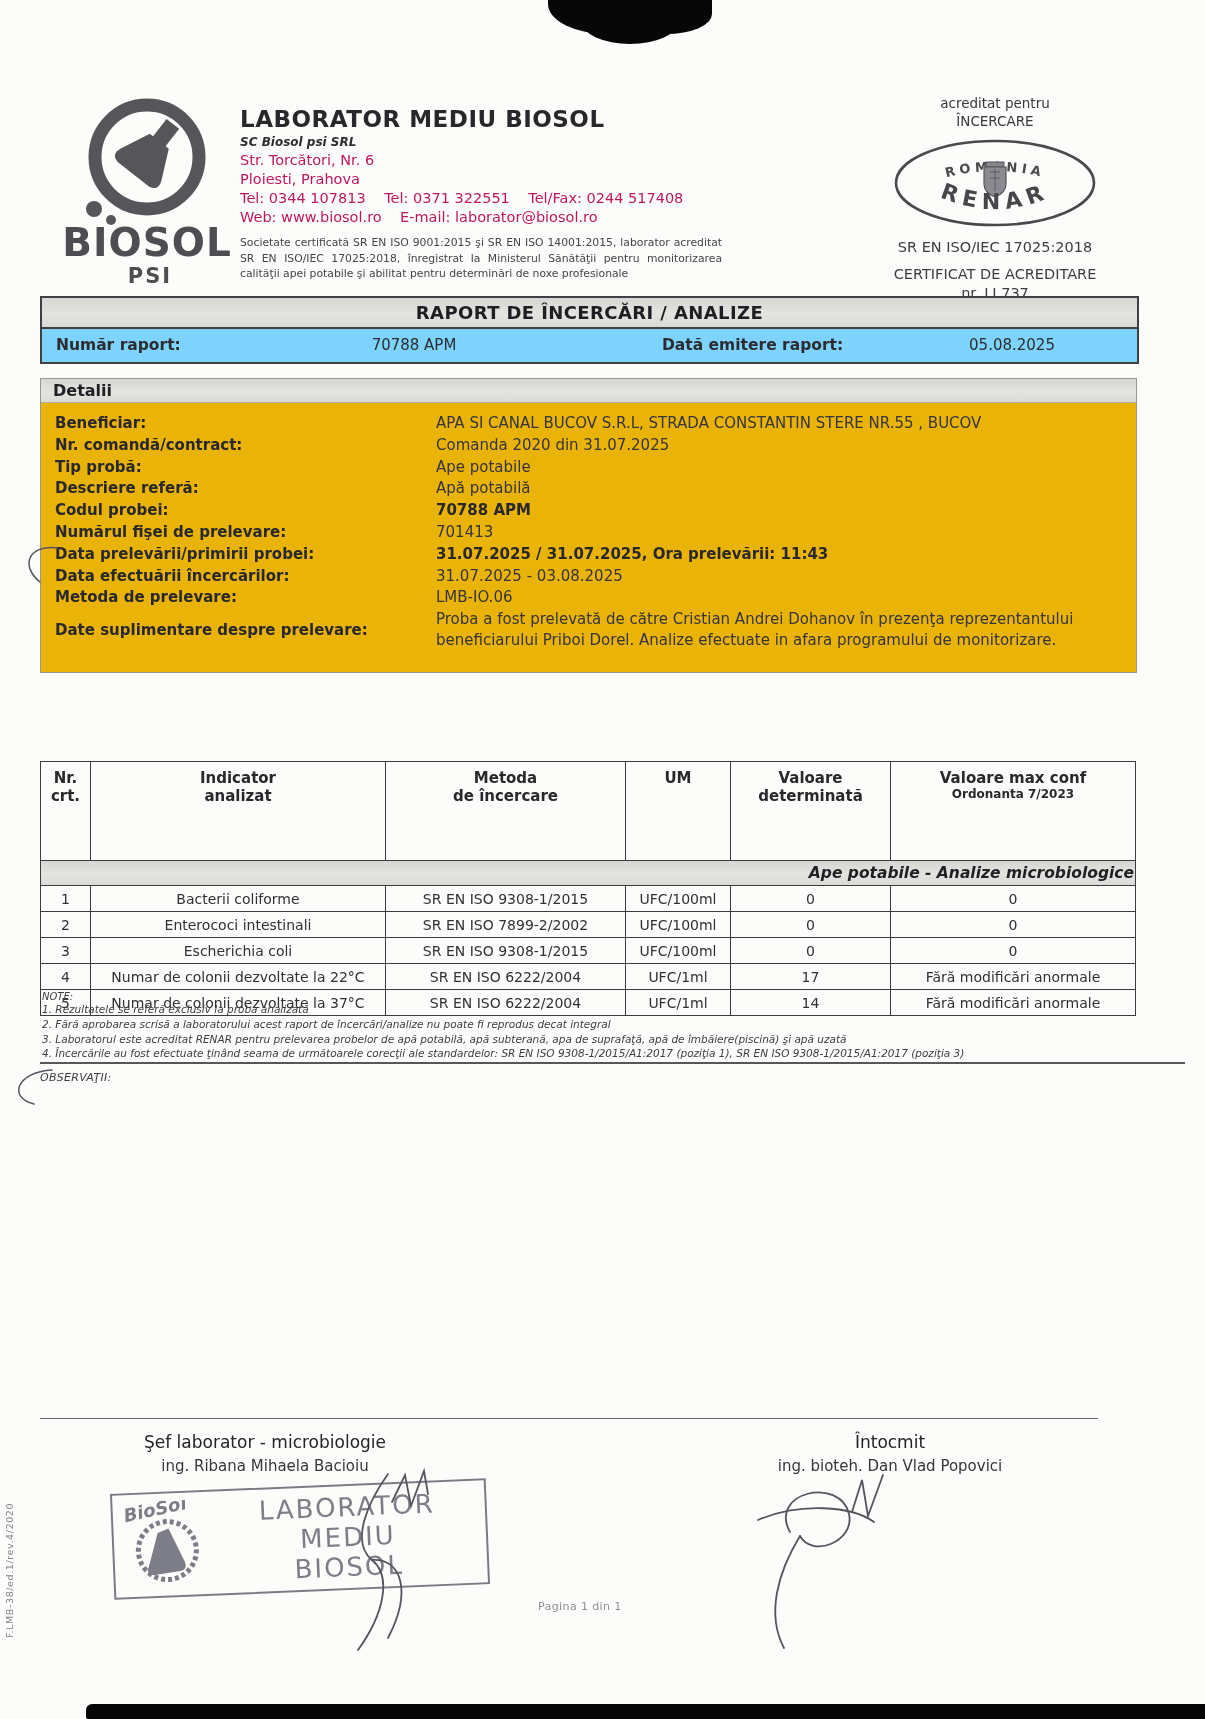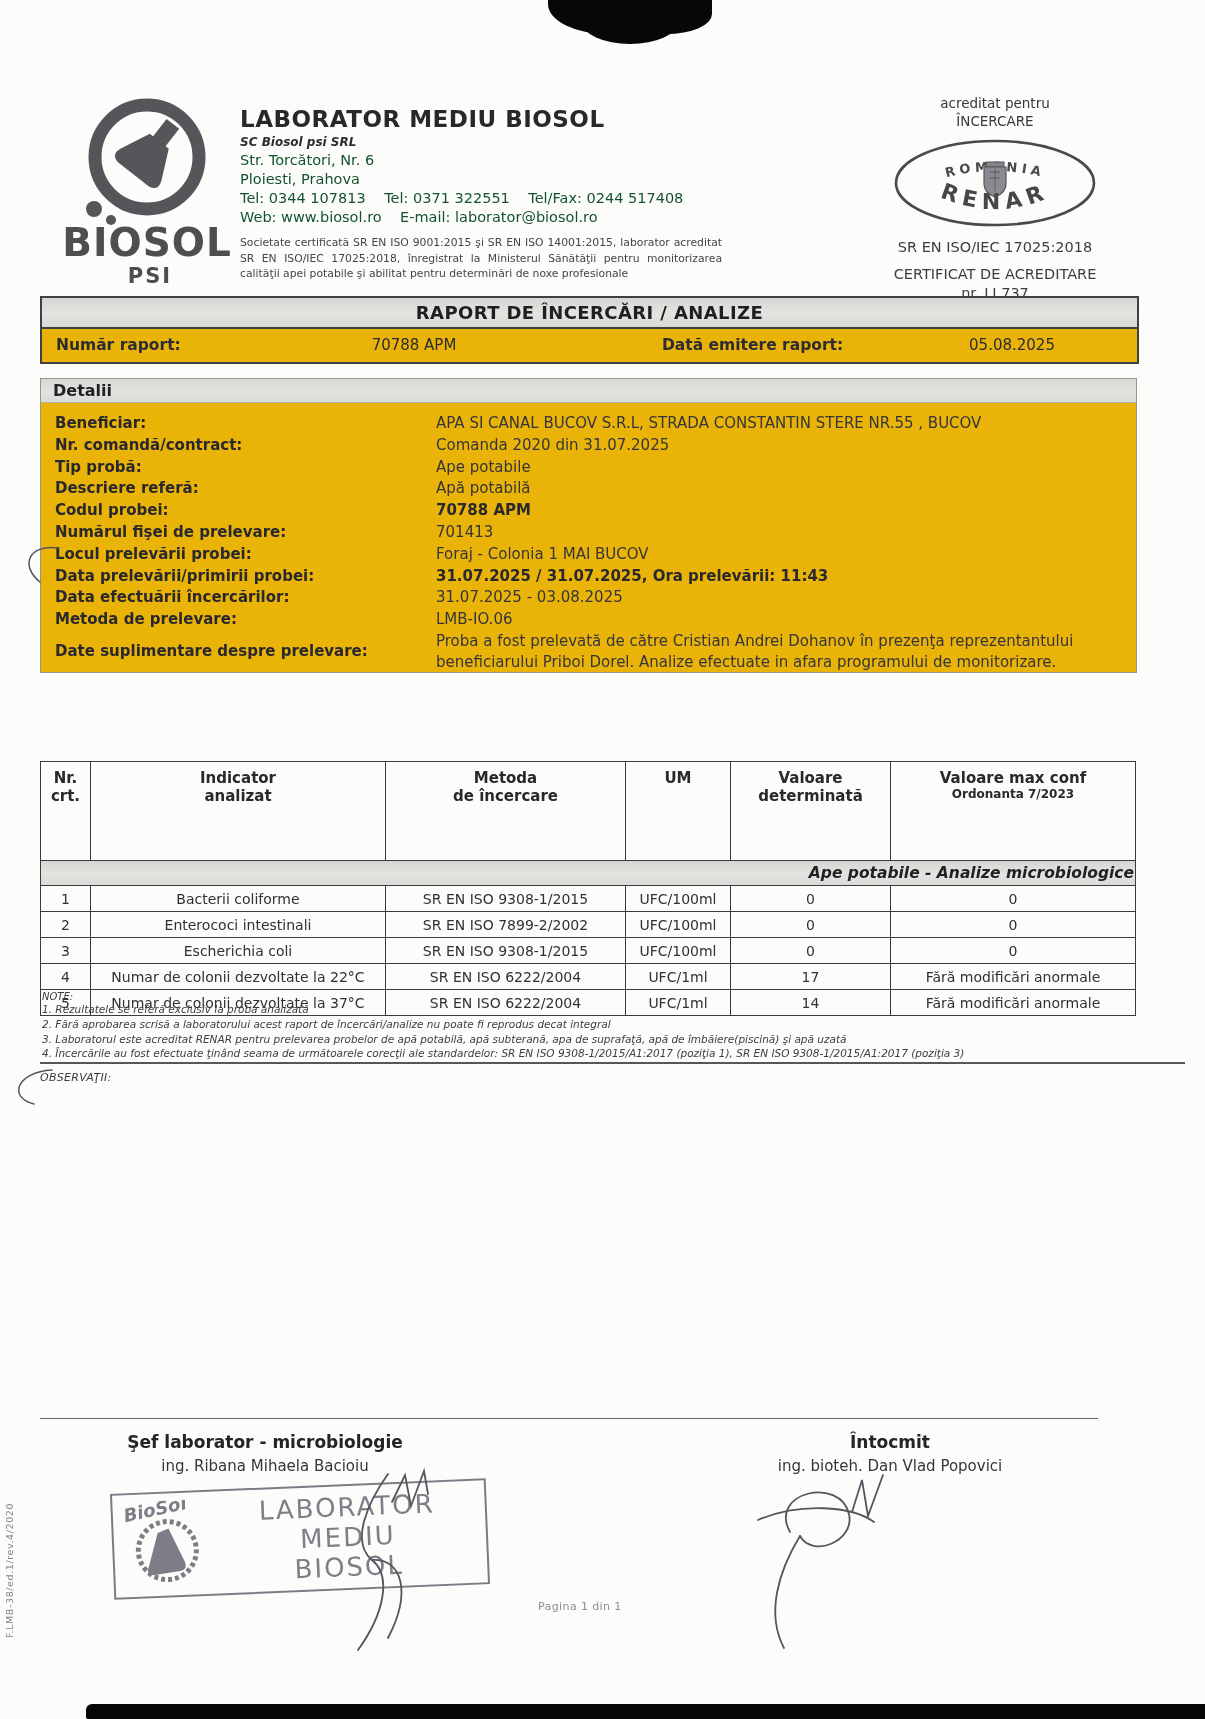--- a/index.html
+++ b/index.html
@@ -17,29 +17,29 @@
     border-radius:0 0 46px 60px / 0 0 20px 30px;}
   .top-blob2{position:absolute;left:582px;top:0;width:96px;height:44px;background:#070707;
     border-radius:0 0 50% 50%;}
   .bottom-bar{position:absolute;left:86px;top:1704px;width:1119px;height:15px;background:#060606;
     border-radius:6px 0 0 2px;}
 
   
   .hdr-center{left:240px;top:106px;width:505px;}
   .lab-name{font-size:23px;font-weight:bold;letter-spacing:.5px;color:#27272c;}
   .company{font-size:12px;font-weight:bold;font-style:italic;margin-top:3px;}
-  .addr{font-size:14.5px;margin-top:3px;color:#14532d;}
+  .addr{font-size:14.5px;margin-top:3px;color:#be185d;}
   .cert-par{margin-top:10px;font-size:10.8px;line-height:1.45;text-align:justify;color:#44444a;width:482px;}
 
   .hdr-right{left:850px;top:95px;width:290px;text-align:center;color:#38383e;}
   .accr-pre{font-size:13.5px;line-height:1.3;}
   .accr-cert{font-size:14.5px;line-height:1.32;margin-top:4px;color:#3c3c42;}
 
   
-  .report-box{left:40px;top:296px;width:1095px;border:2px solid #3f3f44;background:#eab308;}
+  .report-box{left:40px;top:296px;width:1095px;border:2px solid #3f3f44;background:#7dd3fc;}
   .band{background:linear-gradient(180deg,#d6d6d2,#e3e3df 55%,#d9d9d5);}
   .report-band{height:29px;border-bottom:2px solid #3f3f44;text-align:center;
     font-size:18px;font-weight:bold;line-height:29px;letter-spacing:.4px;color:#1e1e23;}
   .report-row{position:relative;height:33px;font-size:15px;}
   .report-row .lbl{font-weight:bold;font-size:15.5px;}
   .report-row span{position:absolute;top:7px;}
 
   
   .details-box{left:40px;top:378px;width:1095px;height:293px;border:1.5px solid #96968f;background:#eab308;}
   .details-band{height:23px;font-size:16px;font-weight:bold;line-height:23px;padding-left:12px;
@@ -63,21 +63,21 @@
   
   .notes{left:42px;top:991px;width:1145px;font-style:italic;color:#3c3c42;}
   .notes .nt{font-size:10px;}
   .notes .ni{font-size:10.5px;line-height:14.8px;}
   .heavy-line{left:40px;top:1062px;width:1145px;height:0;border-top:2.5px solid rgba(58,58,62,.85);}
   .observatii{left:40px;top:1071px;font-size:11px;font-style:italic;color:#3a3a40;letter-spacing:.3px;}
 
   
   .sig-line{left:40px;top:1418px;width:1058px;height:0;border-top:1.6px solid #63636b;}
   .sig-block{text-align:center;}
-  .sig-title{font-size:17px;font-weight:bold;color:#232328;}
+  .sig-title{font-size:17px;font-weight:normal;color:#232328;}
   .sig-name{font-size:15px;margin-top:5px;color:#35353b;}
   .sig-left{left:75px;top:1432px;width:380px;}
   .sig-right{left:720px;top:1432px;width:340px;}
 
   .stamp{left:112px;top:1486px;width:376px;height:106px;border:2.2px solid #7b7b85;
     transform:rotate(-2.4deg);display:flex;align-items:center;gap:10px;padding:4px 8px;
     color:#7c7c86;box-sizing:border-box;background:rgba(255,255,255,.0);}
   .stamp-text{flex:1;text-align:center;font-size:26px;letter-spacing:2px;line-height:1.16;color:#7e7e88;}
 
   .page-num{left:538px;top:1600px;font-size:11px;color:#8f8f8f;letter-spacing:.4px;}
@@ -173,24 +173,20 @@
         </div>
       <div class="drow">
           <span class="dl">Codul probei:</span>
           <span class="dv b">70788 APM</span>
         </div>
       <div class="drow">
           <span class="dl">Numărul fişei de prelevare:</span>
           <span class="dv">701413</span>
         </div>
       <div class="drow">
-          <span class="dl">Locul prelevării probei:</span>
-          <span class="dv">Foraj - Colonia 1 MAI BUCOV</span>
-        </div>
-      <div class="drow">
           <span class="dl">Data prelevării/primirii probei:</span>
           <span class="dv b">31.07.2025 / 31.07.2025, Ora prelevării: 11:43</span>
         </div>
       <div class="drow">
           <span class="dl">Data efectuării încercărilor:</span>
           <span class="dv">31.07.2025 - 03.08.2025</span>
         </div>
       <div class="drow">
           <span class="dl">Metoda de prelevare:</span>
           <span class="dv">LMB-IO.06</span>

